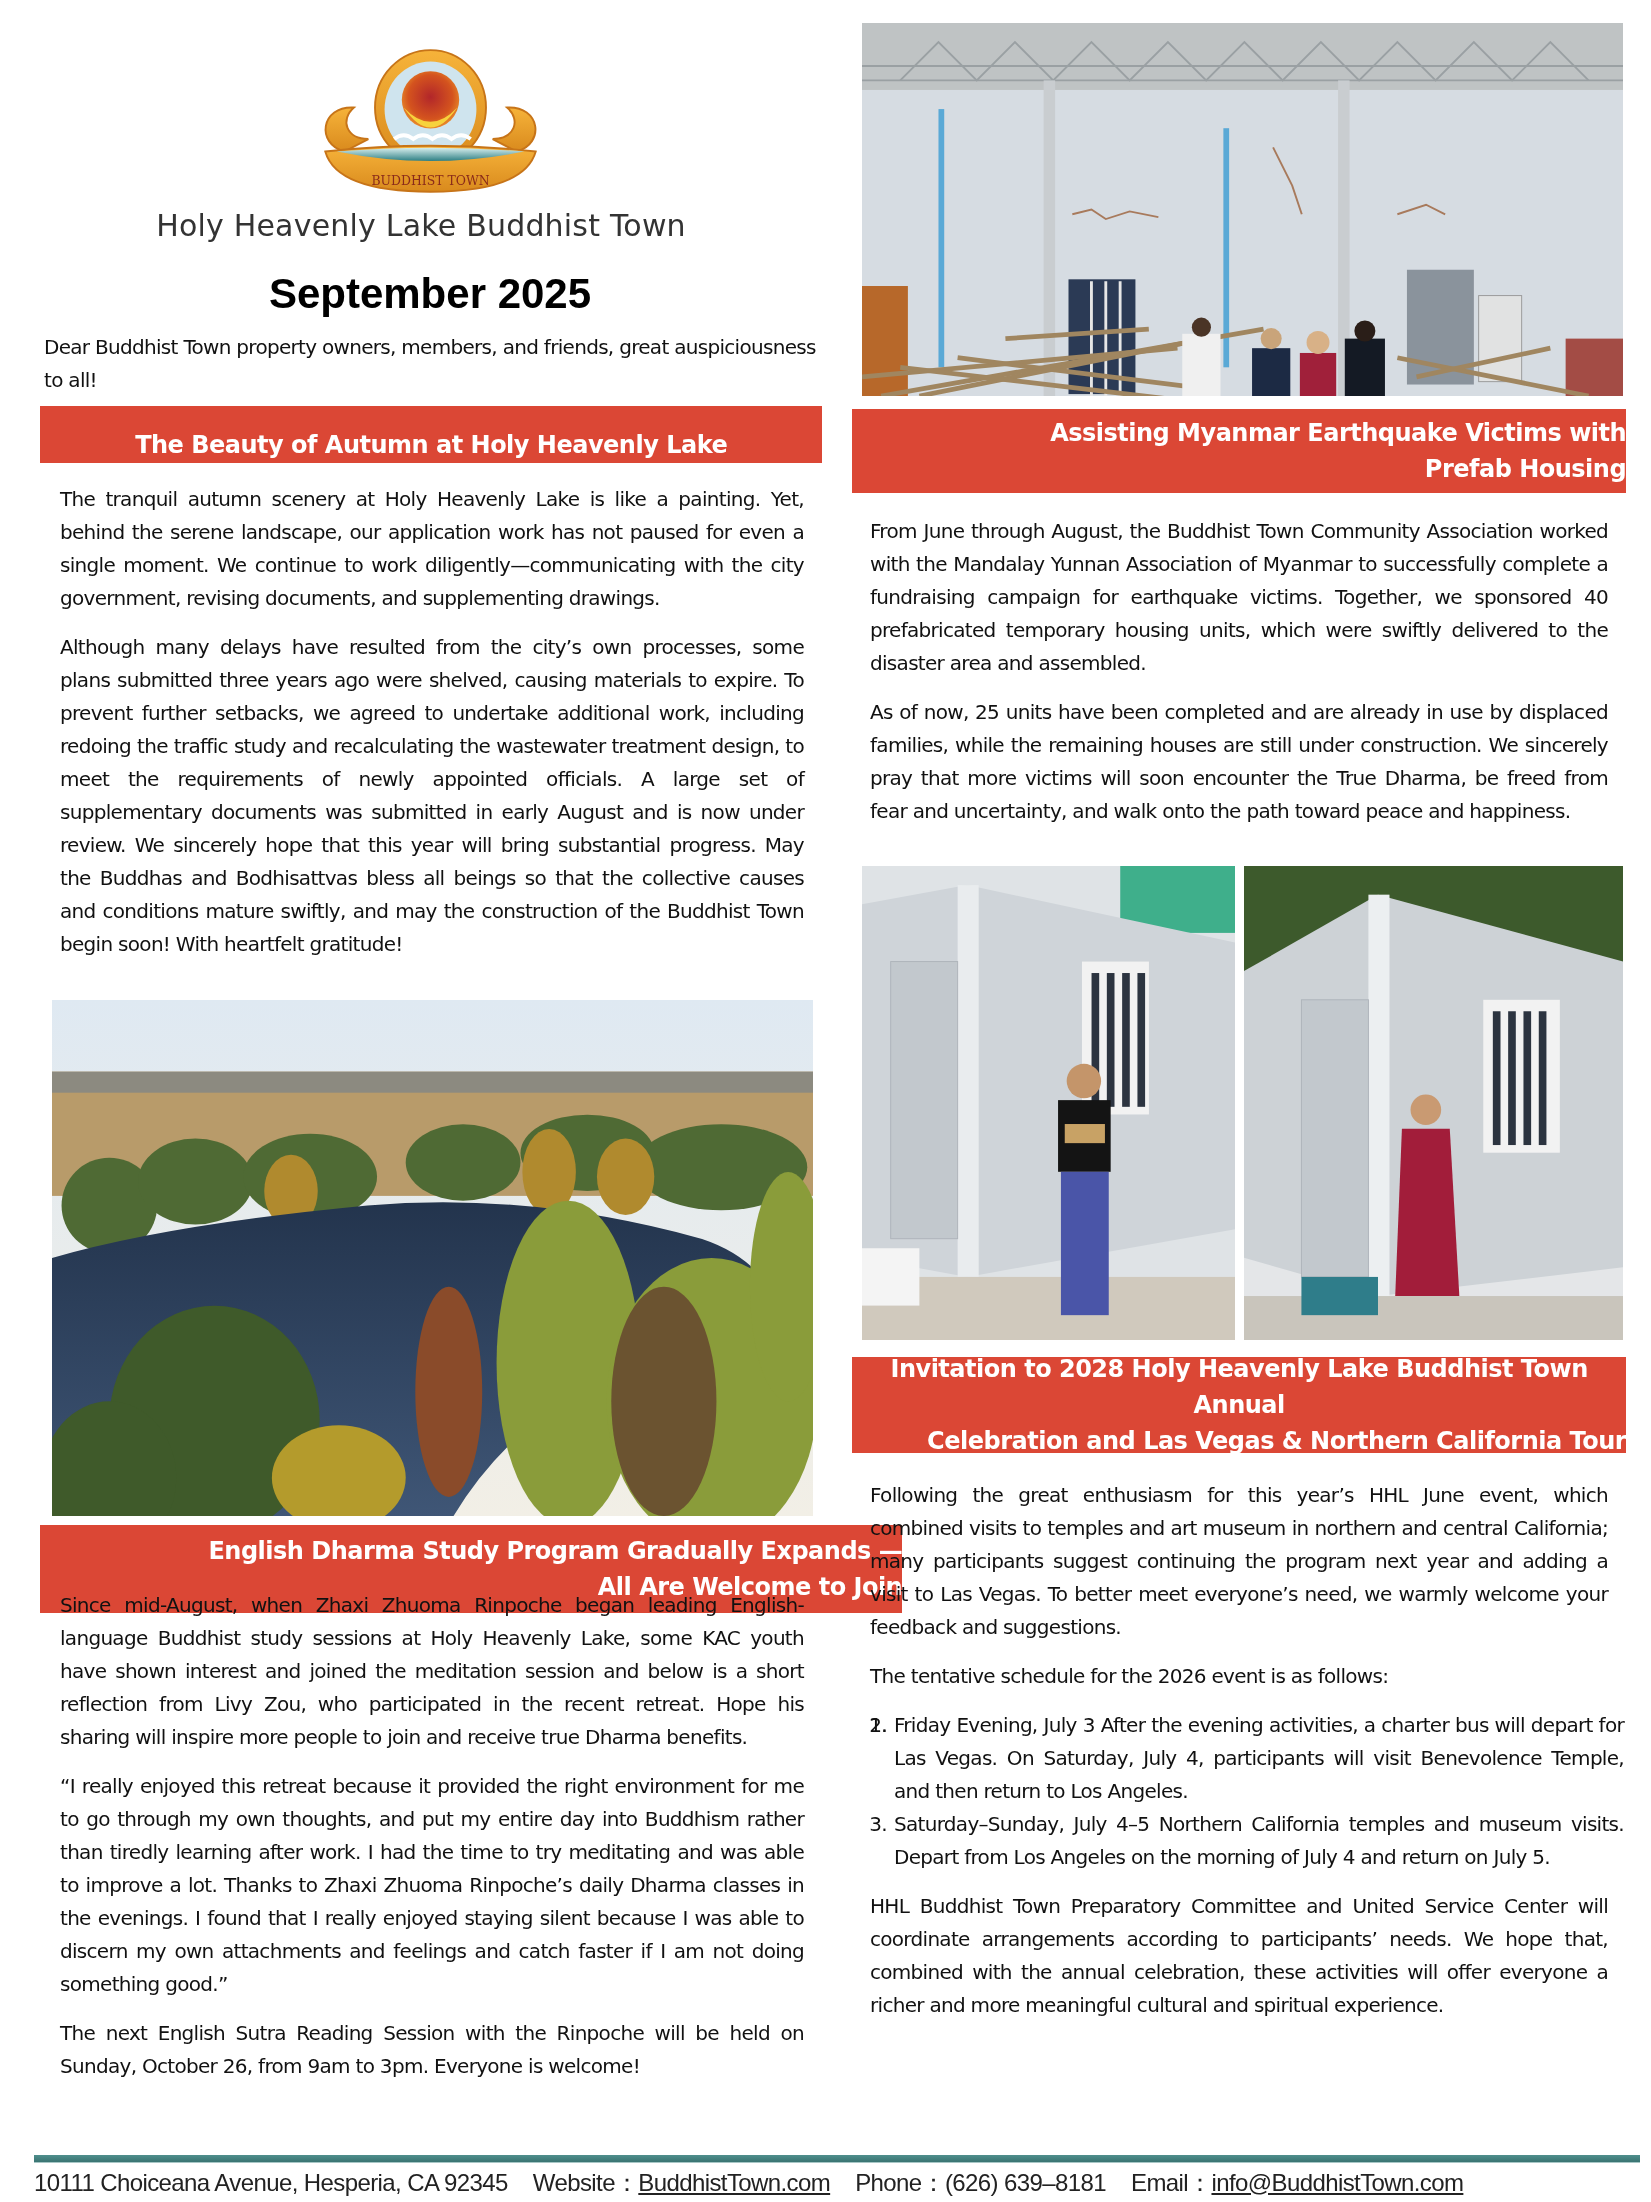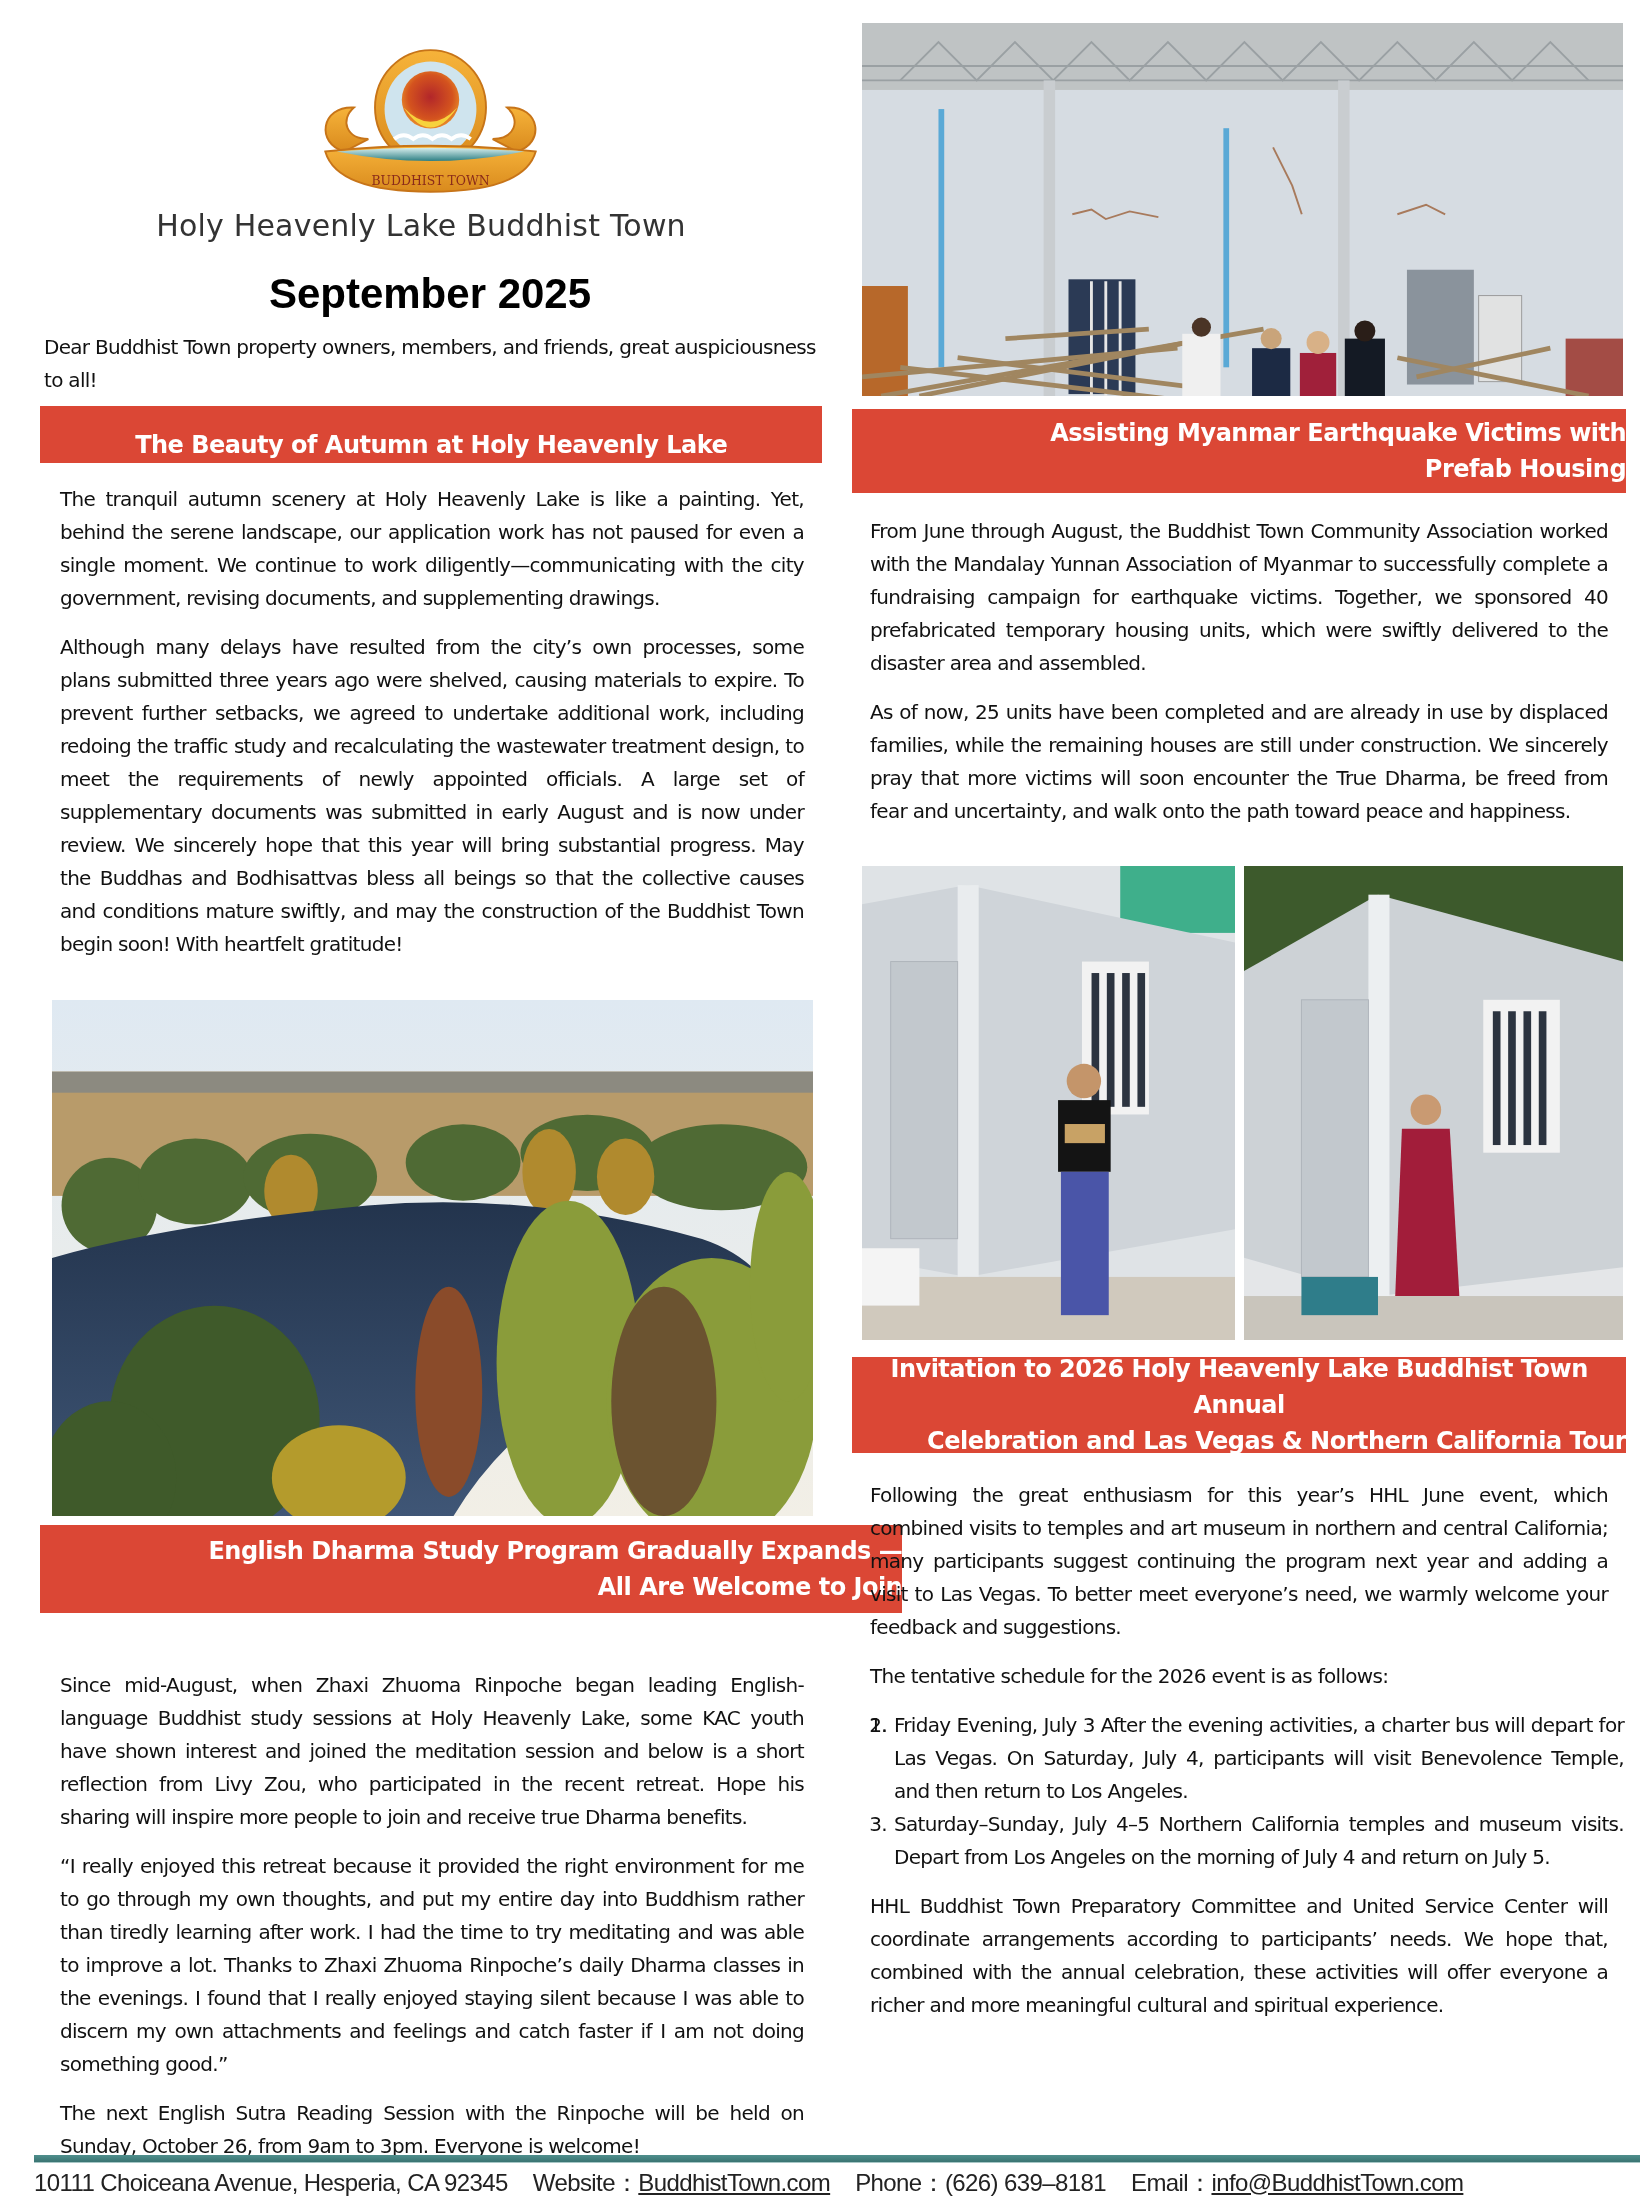--- a/index.html
+++ b/index.html
@@ -135,21 +135,21 @@
       <ellipse cx="300" cy="500" rx="70" ry="55" fill="#b49b2c"></ellipse>
     </svg>
   </div>
 
   <div style="position:absolute; left:-3.8px; top:1525px; width:862px;">
     <div class="section-head" style="height:88px; flex-direction:column;">
       <span>English Dharma Study Program Gradually Expands —</span>
       <span>All Are Welcome to Join</span>
     </div>
   </div>
-  <div class="body-text" style="position:absolute; left:0; top:1653px; width:776px;">
+  <div class="body-text" style="position:absolute; left:0; top:1573px; width:776px;">
     <p>Since mid-August, when Zhaxi Zhuoma Rinpoche began leading English-language Buddhist study sessions at Holy Heavenly Lake, some KAC youth have shown interest and joined the meditation session and below is a short reflection from Livy Zou, who participated in the recent retreat. Hope his sharing will inspire more people to join and receive true Dharma benefits.</p>
     <p>“I really enjoyed this retreat because it provided the right environment for me to go through my own thoughts, and put my entire day into Buddhism rather than tiredly learning after work. I had the time to try meditating and was able to improve a lot. Thanks to Zhaxi Zhuoma Rinpoche’s daily Dharma classes in the evenings. I found that I really enjoyed staying silent because I was able to discern my own attachments and feelings and catch faster if I am not doing something good.”</p>
     <p>The next English Sutra Reading Session with the Rinpoche will be held on Sunday, October 26, from 9am to 3pm. Everyone is welcome!</p>
   </div>
 </div>
 
 <div class="col col-right">
 
   <div class="photo" style="left:7.6px; top:23px; width:761px; height:373px;">
     <svg width="761" height="373" viewBox="0 0 796 390" preserveAspectRatio="none">
@@ -255,21 +255,21 @@
       <rect x="0" y="450" width="396" height="46" fill="#c9c5bc"></rect>
       <rect x="60" y="430" width="80" height="40" fill="#2f7d8a"></rect>
 
       <circle cx="190" cy="255" r="16" fill="#c99a72"></circle>
       <path d="M165 275 L215 275 L225 450 L158 450 Z" fill="#a21d3a"></path>
     </svg>
   </div>
 
   <div style="position:absolute; left:-1.9px; top:1357px; width:774px;">
     <div class="section-head" style="height:96px; flex-direction:column;">
-      <span>Invitation to 2026 Holy Heavenly Lake Buddhist Town Annual</span>
+      <span>Invitation to 2028 Holy Heavenly Lake Buddhist Town Annual</span>
       <span>Celebration and Las Vegas &amp; Northern California Tour</span>
     </div>
   </div>
   <div class="body-text" style="position:absolute; left:0; top:1463px; width:770px;">
     <p>Following the great enthusiasm for this year’s HHL June event, which combined visits to temples and art museum in northern and central California; many participants suggest continuing the program next year and adding a visit to Las Vegas. To better meet everyone’s need, we warmly welcome your feedback and suggestions.</p>
     <p>The tentative schedule for the 2026 event is as follows:</p>
     <ol class="schedule">
       <li>
         <span class="num">1.</span>
       </li>

